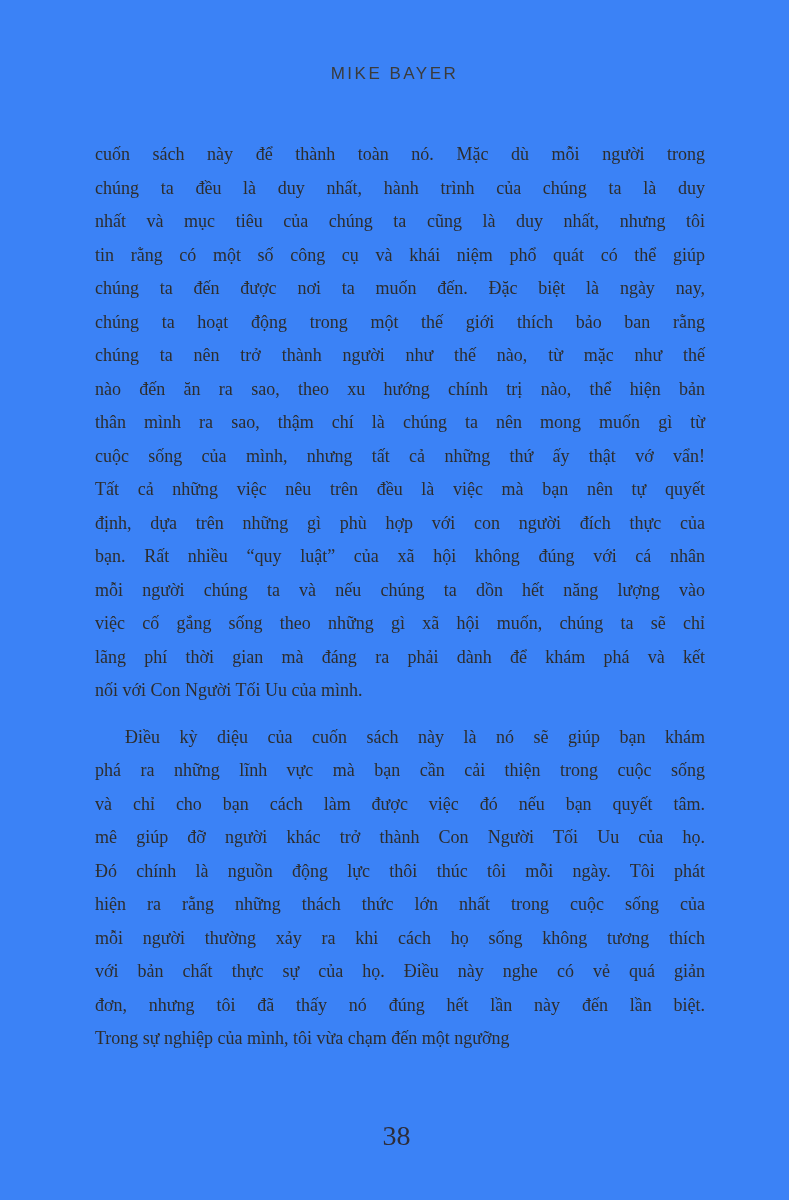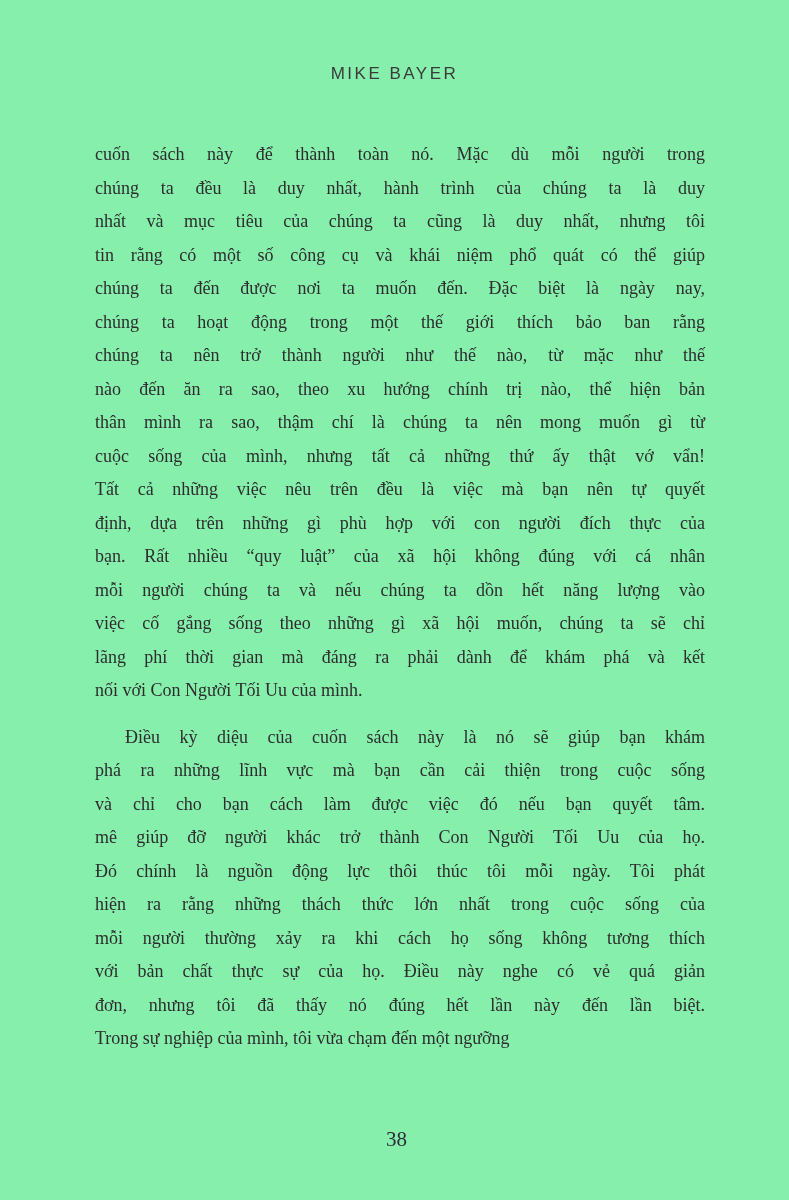--- a/index.html
+++ b/index.html
@@ -5,21 +5,21 @@
   html, body {
     margin: 0;
     padding: 0;
     background: #e8e8e8;
   }
   .page {
     position: relative;
     width: 789px;
     height: 1200px;
     margin: 0 auto;
-    background: #86efac;
+    background: #3b82f6;
     overflow: hidden;
     font-family: "Liberation Serif", "DejaVu Serif", serif;
   }
   .running-header {
     padding-top: 64px;
     text-align: center;
     font-family: "Liberation Sans", "DejaVu Sans", sans-serif;
     font-size: 17px;
     font-weight: 500;
     letter-spacing: 2.5px;
@@ -47,21 +47,21 @@
   }
   .paragraph.indented .line:first-child {
     text-indent: 30px;
   }
   .page-number {
     position: absolute;
     bottom: 48px;
     left: 4px;
     right: 0;
     text-align: center;
-    font-size: 21px;
+    font-size: 28px;
     color: #2d2d3a;
   }
 </style>
 </head>
 <body>
 
 <div class="page">
   <div class="running-header">MIKE BAYER</div>
 
   <div class="page-body">

